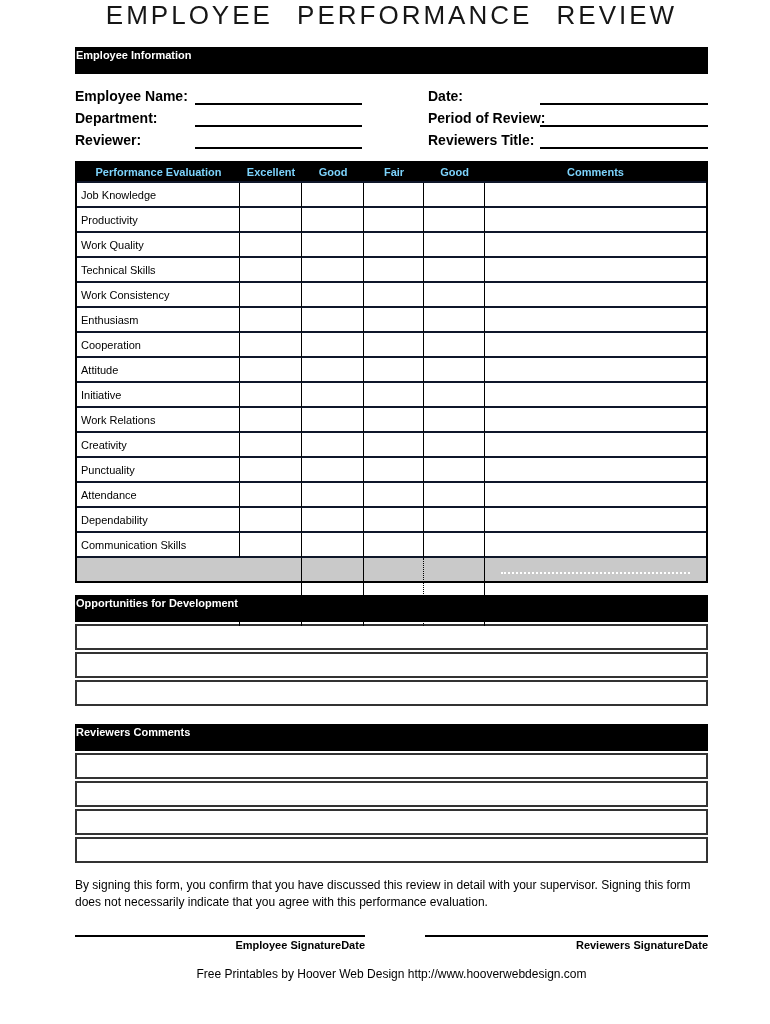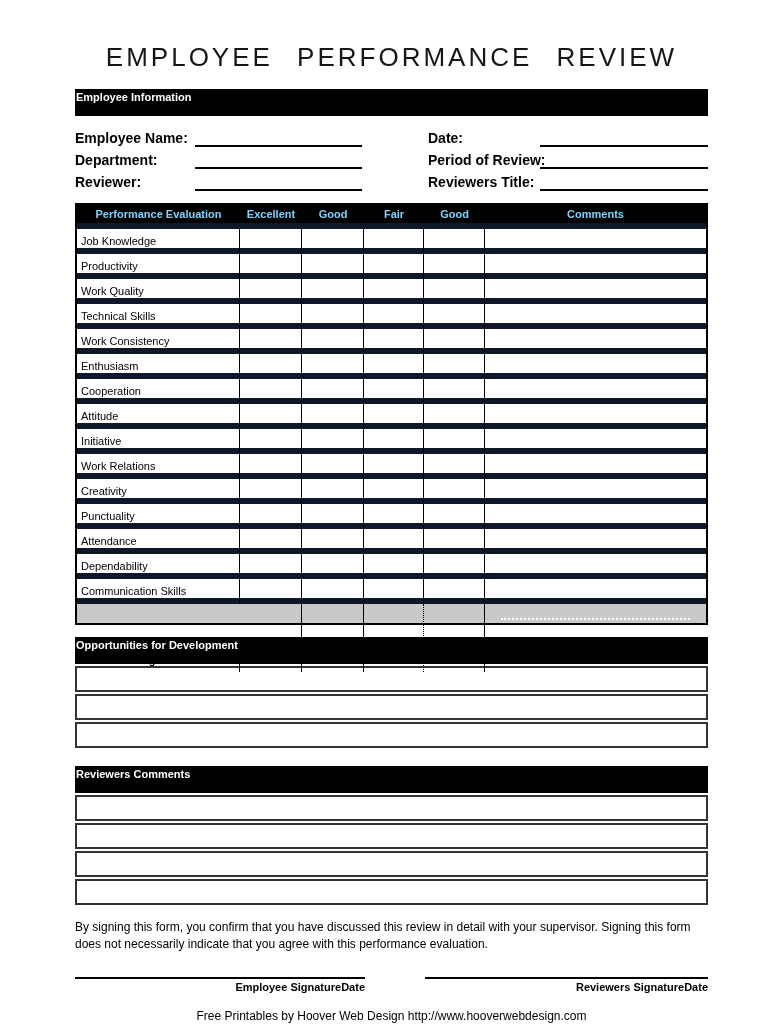--- a/index.html
+++ b/index.html
@@ -9,21 +9,20 @@
     width: 770px;
     height: 1024px;
     background: #ffffff;
     font-family: "Liberation Sans", sans-serif;
     color: #000000;
     overflow: hidden;
   }
   .content { margin-left: 75px; width: 633px; }
 
   .title {
-    padding-top: 42px;
     text-align: center;
     font-size: 26px;
     font-weight: normal;
     letter-spacing: 3px;
     word-spacing: 14px;
     color: #161616;
     white-space: nowrap;
   }
 
   .bar {
@@ -52,21 +51,21 @@
   .eval-table { margin-top: 12px; border: 2px solid #000; width: 633px; }
   .t-header, .t-row {
     display: grid;
     grid-template-columns: 163px 62px 62px 60px 61px 1fr;
   }
   .t-header { background: #000; color: #7dd3fc; height: 18px; }
   .th-cell {
     font-weight: bold; font-size: 11px; line-height: 18px; text-align: center;
     overflow: hidden; white-space: nowrap;
   }
-  .t-row { height: 25px; border-top: 6px solid #0f172a; }
+  .t-row { height: 25px; border-top: 2px solid #0f172a; }
   .t-cell { border-right: 1px solid #000; }
   .t-cell:last-child { border-right: none; }
   .t-label { padding-left: 4px; font-size: 11px; line-height: 24px; white-space: nowrap; }
   .t-row-overall { background: #c9c9c9; }
   .t-row-overall .t-label { font-weight: bold; margin-top: 44px; }
   .t-cell.dotted-right { border-right: 1px dotted #000; }
   .t-comment { position: relative; }
   .dotted-line {
     position: absolute; left: 16px; right: 16px; top: 6px; height: 10px;
     border-bottom: 2px dotted #ffffff;

